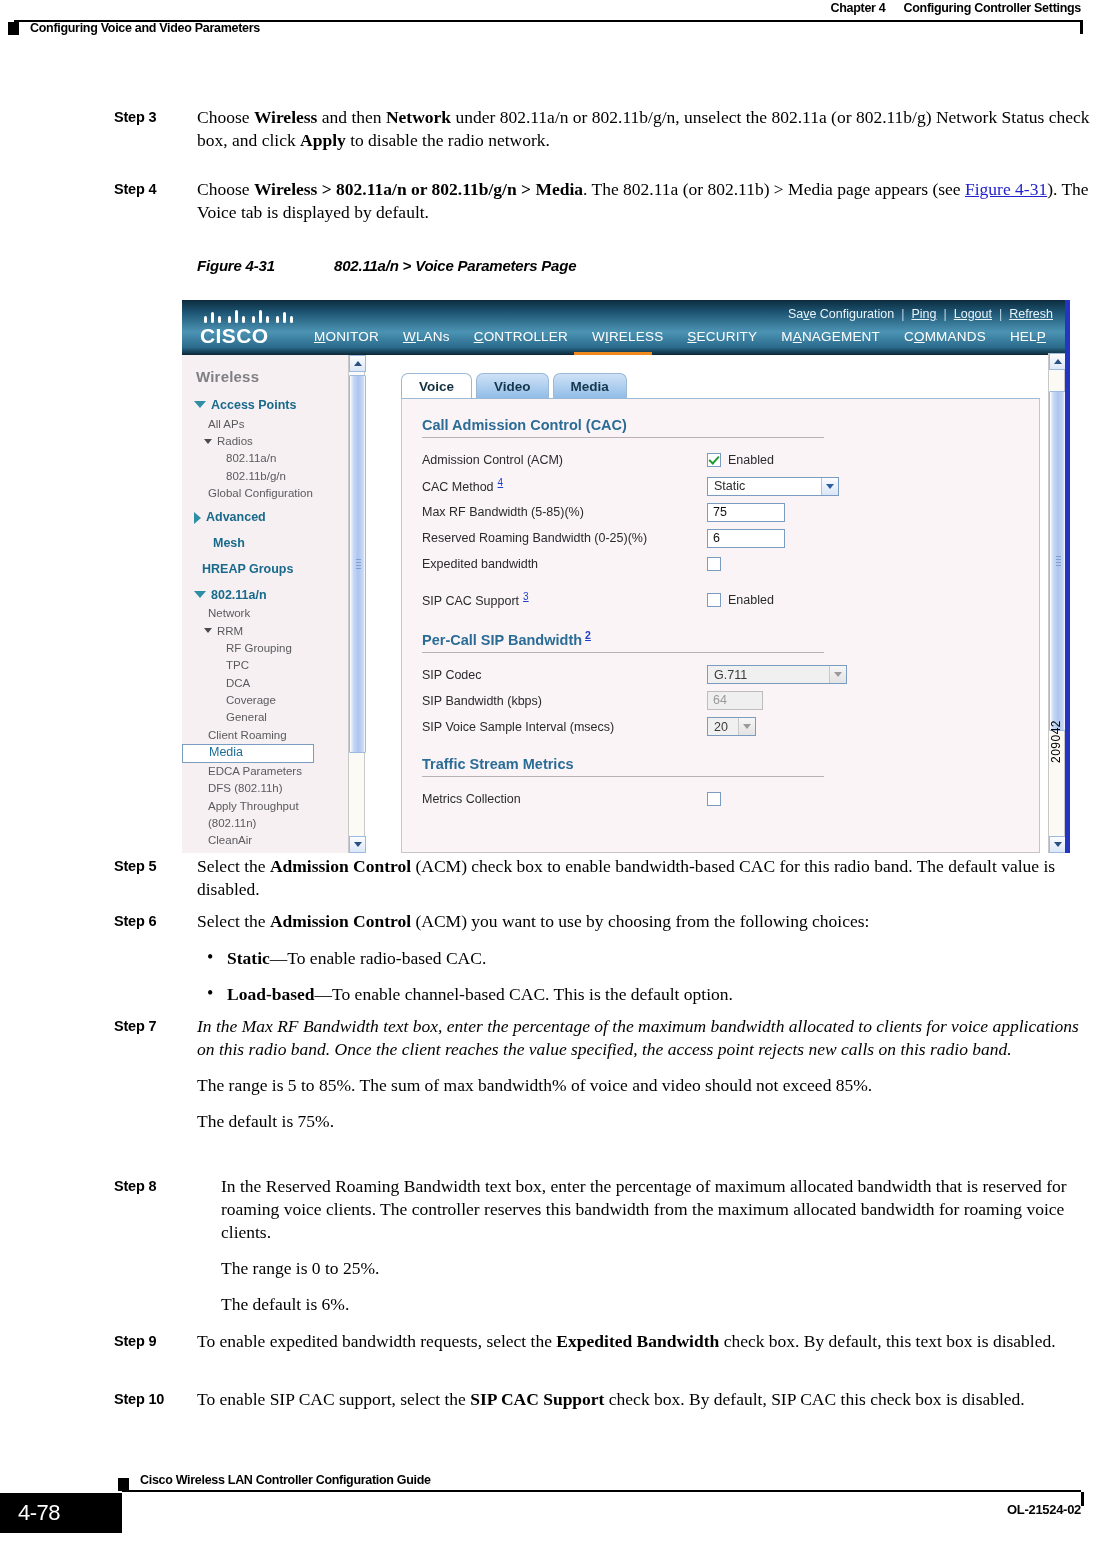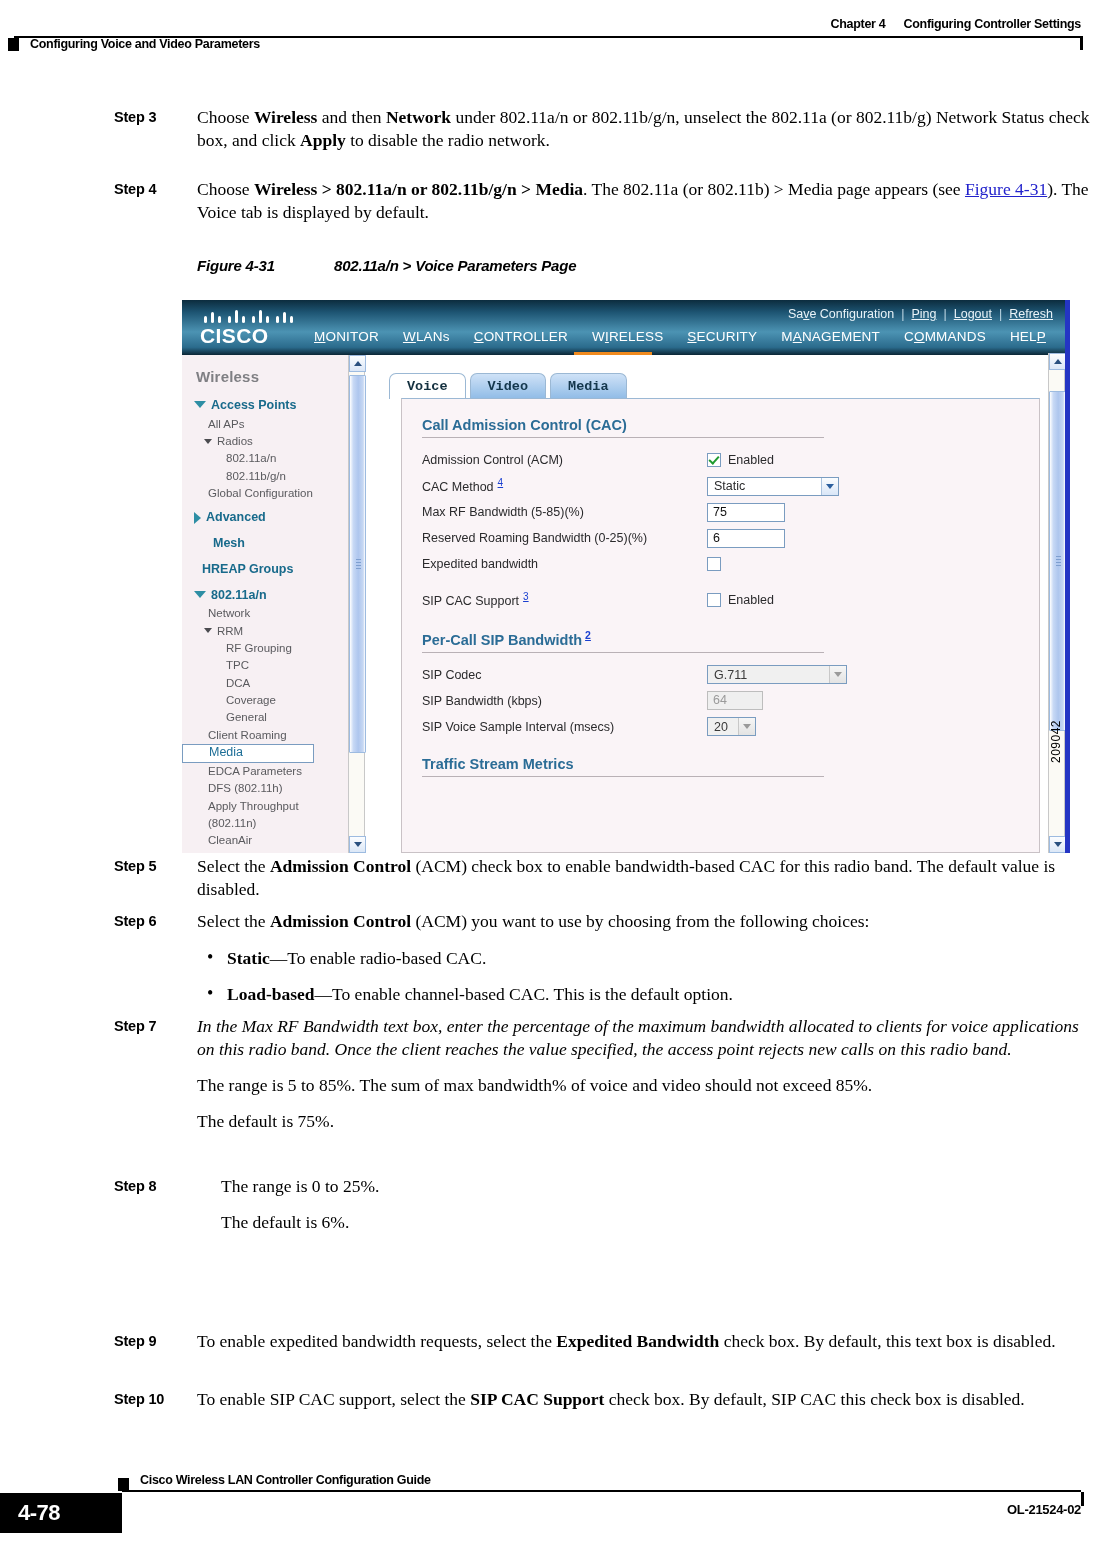--- a/index.html
+++ b/index.html
@@ -7,21 +7,21 @@
   body {
     width:1095px; height:1548px;
     background:#ffffff;
     font-family:"Liberation Serif", serif;
     color:#000;
     position:relative;
     overflow:hidden;
   }
 
   
-  .pg-header { position:absolute; top:16px; left:0; width:1095px; height:46px;text-align:center; }
+  .pg-header { position:absolute; top:0; left:0; width:1095px; height:46px;text-align:center; }
   .pg-header-line1 {
     position:absolute; right:14px; top:1px;
     font-family:"Liberation Sans", sans-serif;
     font-weight:bold; font-size:12.5px;
     letter-spacing:-0.3px;
     white-space:nowrap;
   }
   .pg-header-line1 .chap { margin-right:18px; }
   .hdr-rule {
     position:absolute; left:14px; top:20px; width:1067px; height:2px; background:#000;
@@ -199,21 +199,21 @@
     position:absolute; left:6px; top:50%; margin-top:-5px;
     width:5px; height:10px;
     background:repeating-linear-gradient(to bottom,#7e9fd0 0 1px,transparent 1px 3px);
   }
 
   
   .main {
     position:absolute; left:201px; top:55px; width:667px; height:498px;
     background:#ffffff;
   }
-  .tabs { position:absolute; left:6px; top:18px; height:26px;font-family:Liberation Mono, monospace; }
+  .tabs { position:absolute; left:18px; top:18px; height:26px; }
   .tab {
     display:inline-block;
     height:26px; line-height:25px;
     padding:0 17px;
     font-size:13.5px; font-weight:bold;
     border:1px solid #9bb8d4;
     border-bottom:none;
     border-radius:7px 7px 0 0;
     margin-right:4px;
     color:#17415e;
@@ -298,21 +298,21 @@
     position:absolute; left:140px; top:1473px;
     font-family:"Liberation Sans", sans-serif;
     font-weight:bold; font-size:12.5px; letter-spacing:-0.3px;
     white-space:nowrap;
   }
   .ft-pagebox {
     position:absolute; left:0; top:1493px; width:122px; height:40px;
     background:#000;
     color:#fff;
     font-family:"Liberation Sans", sans-serif;
-    font-weight:bold; font-size:22px;
+    font-weight:normal; font-size:22px;
     display:flex; align-items:center; padding-left:18px;
     letter-spacing:-0.5px;
   }
   .ft-docid {
     position:absolute; right:14px; top:1502px;
     font-family:"Liberation Sans", sans-serif;
     font-weight:bold; font-size:13px; letter-spacing:-0.3px;
   }
   .ft-tick { position:absolute; right:11px; top:1492px; width:3px; height:14px; background:#000; }
 </style>
@@ -523,20 +523,26 @@
               </span>
           </div>
         </div>
       </div>
 
       <div class="spacer14"></div>
 
       <div class="sec-title">Traffic Stream Metrics</div>
       <div class="sec-rule"></div>
 
+      <div class="frow">
+        <div class="flabel">Metrics Collection</div>
+        <div class="fctl">
+          <span class="cbx"></span>
+        </div>
+      </div>
 
     </div>
   </div>
 
   <div class="vscroll" style="left:866px; top:53px; height:500px;">
     <div class="vs-btn top">
         <span class="chev up"></span>
       </div>
     <div class="vs-thumb" style="top:38px; height:340px;">
         <span class="vs-grip"></span>
@@ -573,20 +579,21 @@
   <div class="step-body">
     <p style="margin-bottom:13px;font-style:italic;">In the Max RF Bandwidth text box, enter the percentage of the maximum bandwidth allocated to clients for voice applications on this radio band. Once the client reaches the value specified, the access point rejects new calls on this radio band.</p>
     <p style="margin-bottom:13px;">The range is 5 to 85%. The sum of max bandwidth% of voice and video should not exceed 85%.</p>
     <p>The default is 75%.</p>
   </div>
 </div>
 
 <div class="step" style="left:114px; top:1175px; width:980px;gap:24px;">
   <div class="step-label">Step 8</div>
   <div class="step-body">
+    <p style="margin-bottom:13px;">In the Reserved Roaming Bandwidth text box, enter the percentage of maximum allocated bandwidth that is reserved for roaming voice clients. The controller reserves this bandwidth from the maximum allocated bandwidth for roaming voice clients.</p>
     <p style="margin-bottom:13px;">The range is 0 to 25%.</p>
     <p>The default is 6%.</p>
   </div>
 </div>
 
 <div class="step" style="left:114px; top:1330px; width:980px;">
   <div class="step-label">Step 9</div>
   <div class="step-body">
     <p><span>To enable expedited bandwidth requests, select the </span><b>Expedited Bandwidth</b><span> check box. By default, this text box is disabled.</span></p>
   </div>

